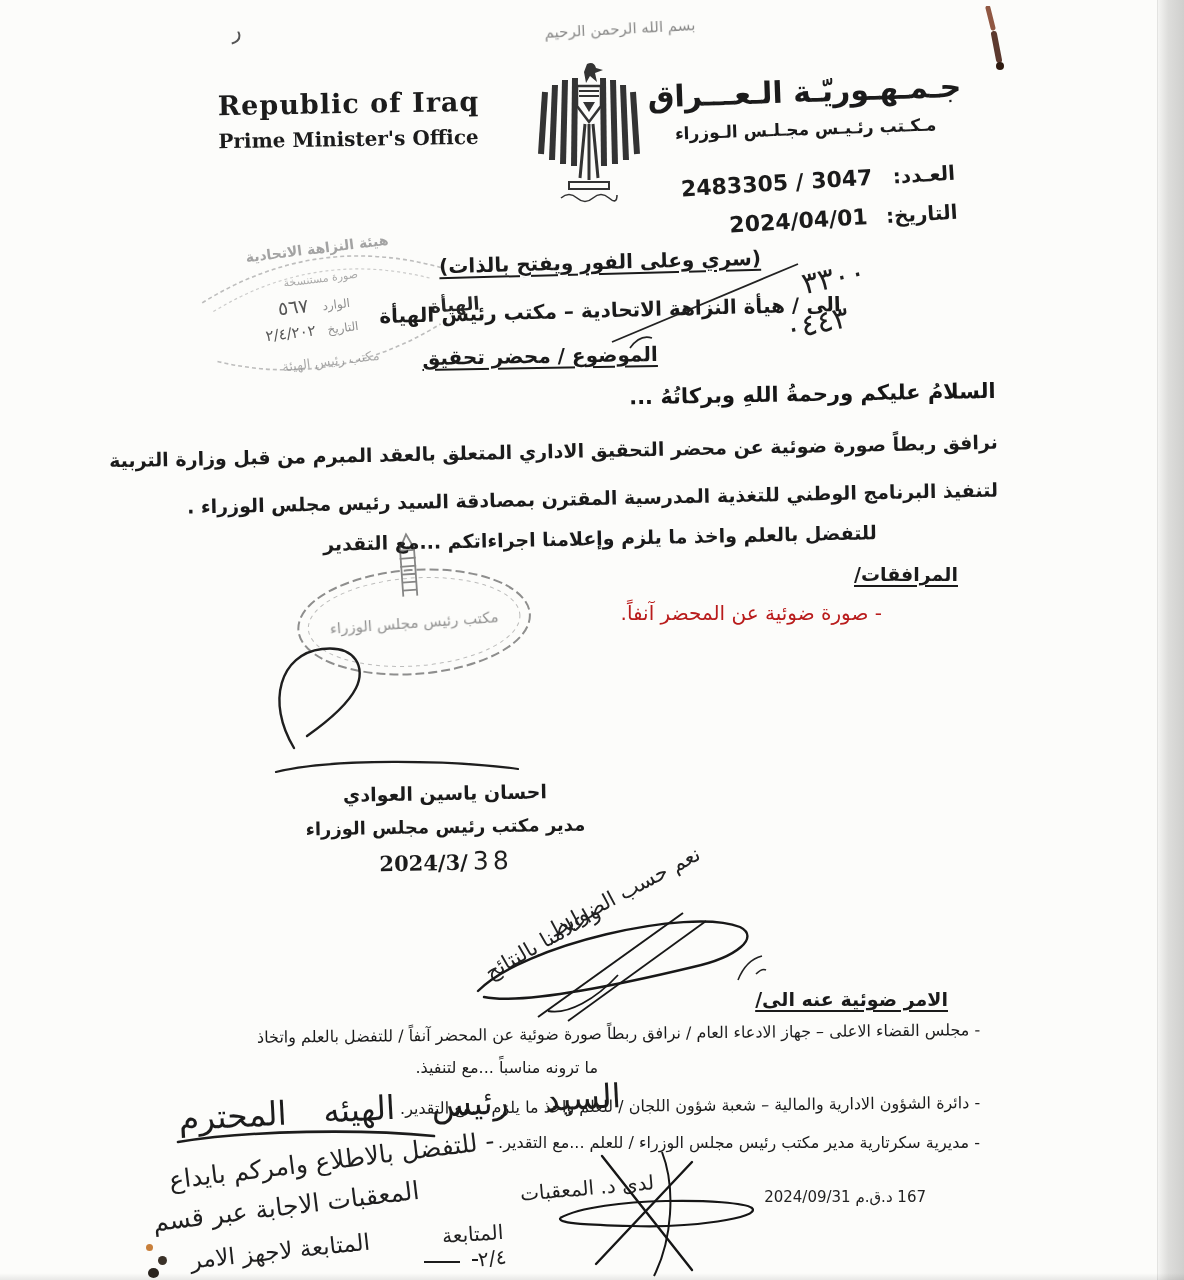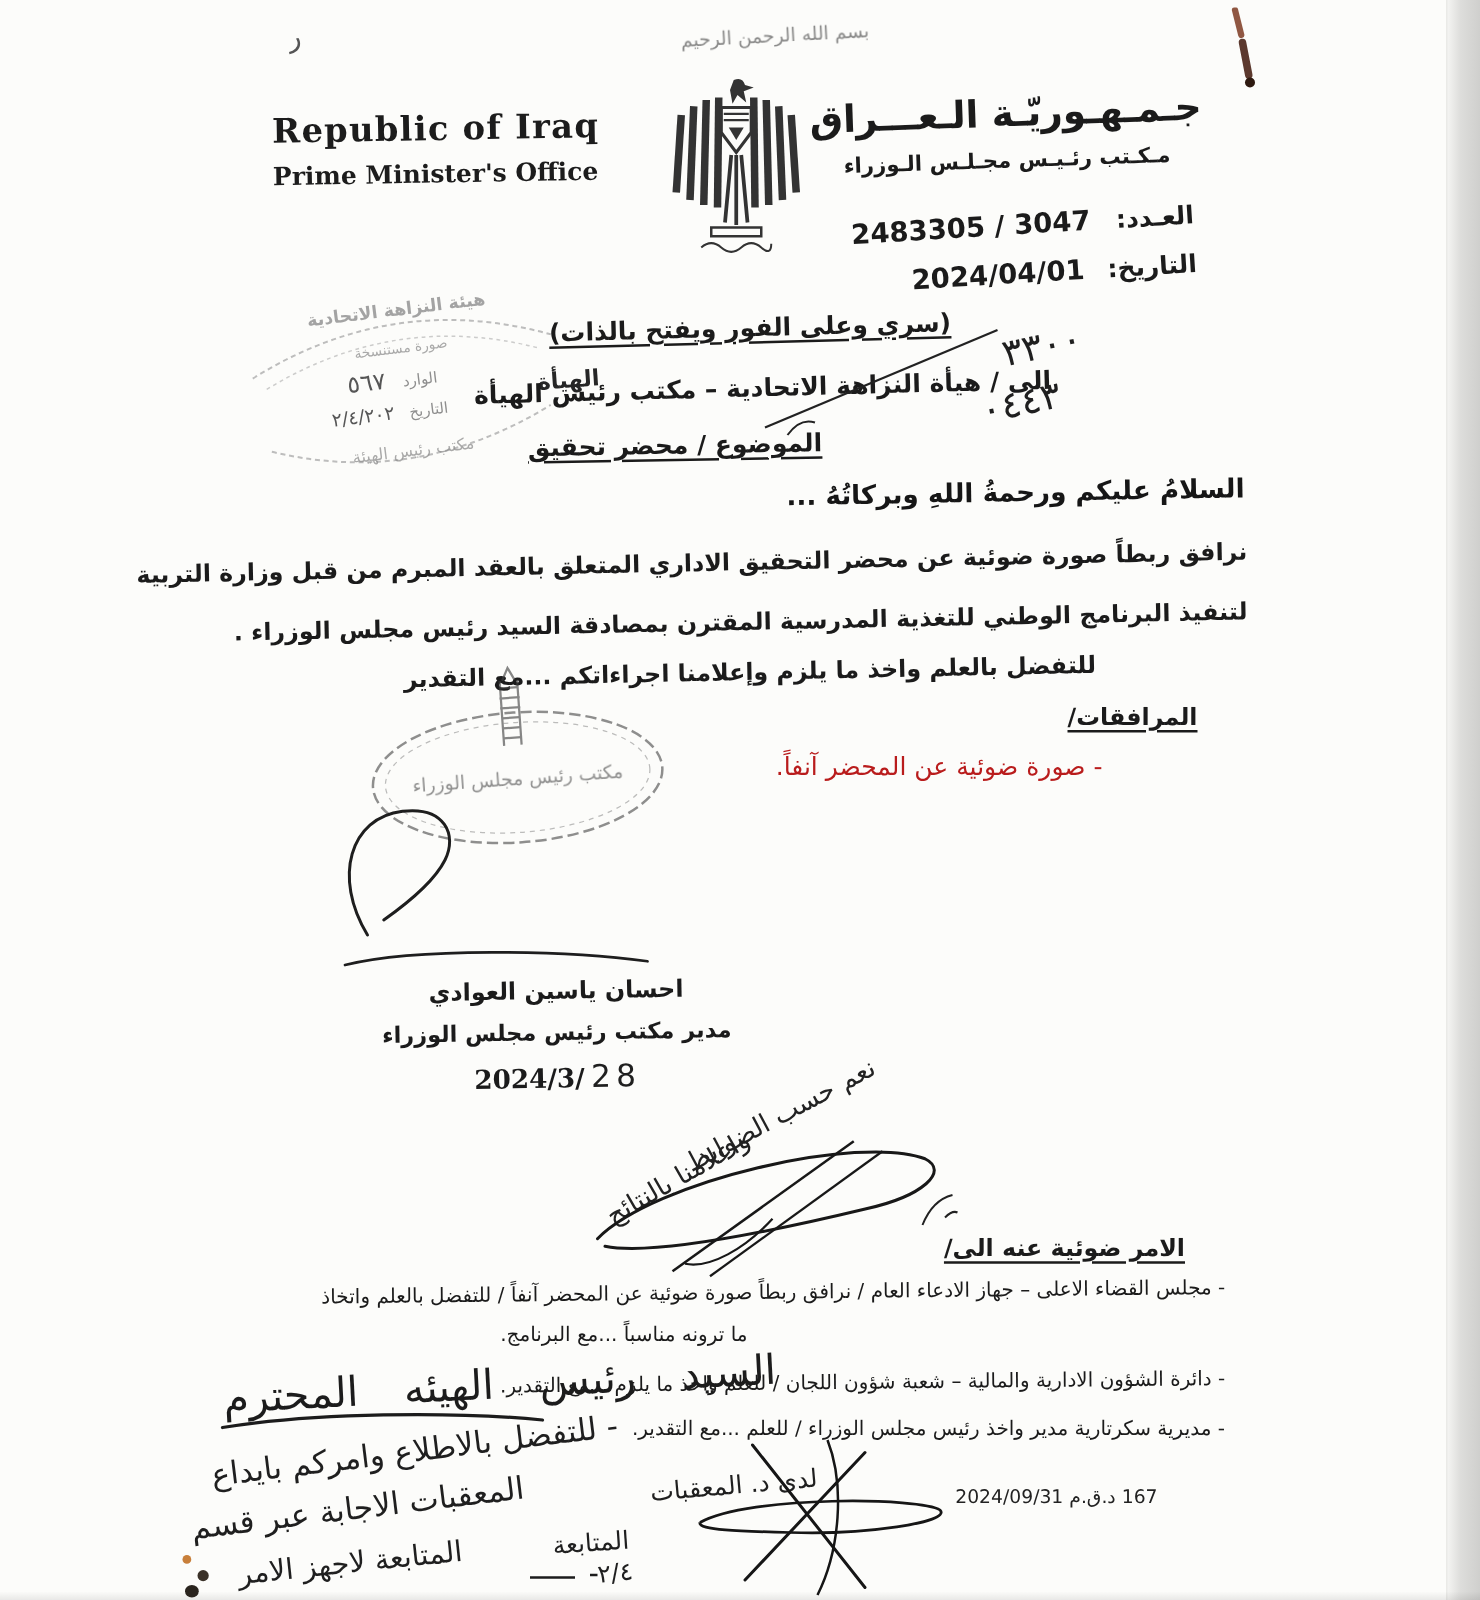--- a/index.html
+++ b/index.html
@@ -161,42 +161,42 @@
   <svg class="abs" style="left:262px;top:640px;" width="275" height="140" viewBox="0 0 275 140">
     <path d="M32,108 C4,62 18,14 60,9 C94,5 104,28 94,48 C85,66 62,84 45,96" stroke="#1e1e1e" stroke-width="2.4" fill="none" stroke-linecap="round"></path>
     <path d="M14,132 C70,118 190,120 256,129" stroke="#1e1e1e" stroke-width="2.2" fill="none" stroke-linecap="round"></path>
   </svg>
 
   <div class="abs" style="left:278px;top:782px;width:335px;text-align:center;transform:rotate(-1deg);">
     <div class="rtl nw b" style="font-size:19px;">احسان ياسين العوادي</div>
     <div class="rtl nw b" style="font-size:18px;margin-top:12px;">مدير مكتب رئيس مجلس الوزراء</div>
     <div class="nw" style="margin-top:10px;">
       <span class="b ltr en" style="font-size:21px;">2024/3/</span>
-      <span class="hw" style="font-size:25px;letter-spacing:4px;">28</span>
+      <span class="hw" style="font-size:25px;letter-spacing:4px;">38</span>
     </div>
   </div>
 
   <div class="abs rtl nw hw" style="left:540px;top:880px;font-size:21px;transform:rotate(-28deg);color:#222;">نعم حسب الضوابط</div>
   <div class="abs rtl nw hw" style="left:478px;top:930px;font-size:21px;transform:rotate(-30deg);color:#222;">واعلامنا بالنتائج</div>
   <svg class="abs" style="left:468px;top:905px;" width="300" height="120" viewBox="0 0 300 120">
     <path d="M10,86 C55,40 220,2 272,22 C292,32 270,52 225,62 C150,80 55,100 16,92" stroke="#181818" stroke-width="2.4" fill="none" stroke-linecap="round"></path>
     <path d="M70,112 L215,8" stroke="#181818" stroke-width="2" fill="none"></path>
     <path d="M100,116 L238,16" stroke="#181818" stroke-width="1.8" fill="none"></path>
     <path d="M150,70 C128,94 100,110 80,106" stroke="#181818" stroke-width="1.8" fill="none"></path>
   </svg>
 
   <div class="abs rtl nw b u" style="right:236px;top:988px;font-size:19px;">الامر ضوئية عنه الى/</div>
   <svg class="abs" style="left:730px;top:952px;" width="40" height="34" viewBox="0 0 40 34">
     <path d="M8,28 q8,-20 24,-24 M26,22 q6,-6 10,-4" stroke="#222" stroke-width="1.6" fill="none"></path>
   </svg>
 
   <div class="abs rtl nw" style="right:204px;top:1024px;font-size:16px;font-weight:500;transform:rotate(-.6deg);">-   مجلس القضاء الاعلى – جهاز الادعاء العام / نرافق ربطاً صورة ضوئية عن المحضر آنفاً / للتفضل بالعلم واتخاذ</div>
-  <div class="abs rtl nw" style="right:586px;top:1058px;font-size:16px;font-weight:500;">ما ترونه مناسباً ...مع البرنامج.</div>
+  <div class="abs rtl nw" style="right:586px;top:1058px;font-size:16px;font-weight:500;">ما ترونه مناسباً ...مع لتنفيذ.</div>
   <div class="abs rtl nw" style="right:204px;top:1096px;font-size:16px;font-weight:500;transform:rotate(-.6deg);">-   دائرة الشؤون الادارية والمالية – شعبة شؤون اللجان / للعلم واخذ ما يلزم ...مع التقدير.</div>
-  <div class="abs rtl nw" style="right:204px;top:1133px;font-size:16px;font-weight:500;">-   مديرية سكرتارية مدير واخذ رئيس مجلس الوزراء / للعلم ...مع التقدير.</div>
+  <div class="abs rtl nw" style="right:204px;top:1133px;font-size:16px;font-weight:500;">-   مديرية سكرتارية مدير مكتب رئيس مجلس الوزراء / للعلم ...مع التقدير.</div>
 
   <div class="abs rtl nw hw" style="left:178px;top:1078px;width:810px;text-align:left;font-size:33px;letter-spacing:4px;word-spacing:26px;transform:rotate(-3deg);color:#1c1c1c;">السيد رئيس الهيئه المحترم</div>
   <svg class="abs" style="left:172px;top:1126px;" width="270" height="22" viewBox="0 0 270 22">
     <path d="M6,16 C80,4 190,3 262,10" stroke="#1c1c1c" stroke-width="2.6" fill="none" stroke-linecap="round"></path>
   </svg>
 
   <div class="abs rtl nw hw" style="left:168px;top:1146px;font-size:25px;transform:rotate(-7deg);">- للتفضل بالاطلاع وامركم بايداع</div>
   <div class="abs rtl nw hw" style="left:152px;top:1192px;font-size:25px;transform:rotate(-7deg);">المعقبات الاجابة عبر قسم</div>
   <div class="abs rtl nw hw" style="left:190px;top:1238px;font-size:23px;transform:rotate(-6deg);">المتابعة لاجهز الامر</div>
 

